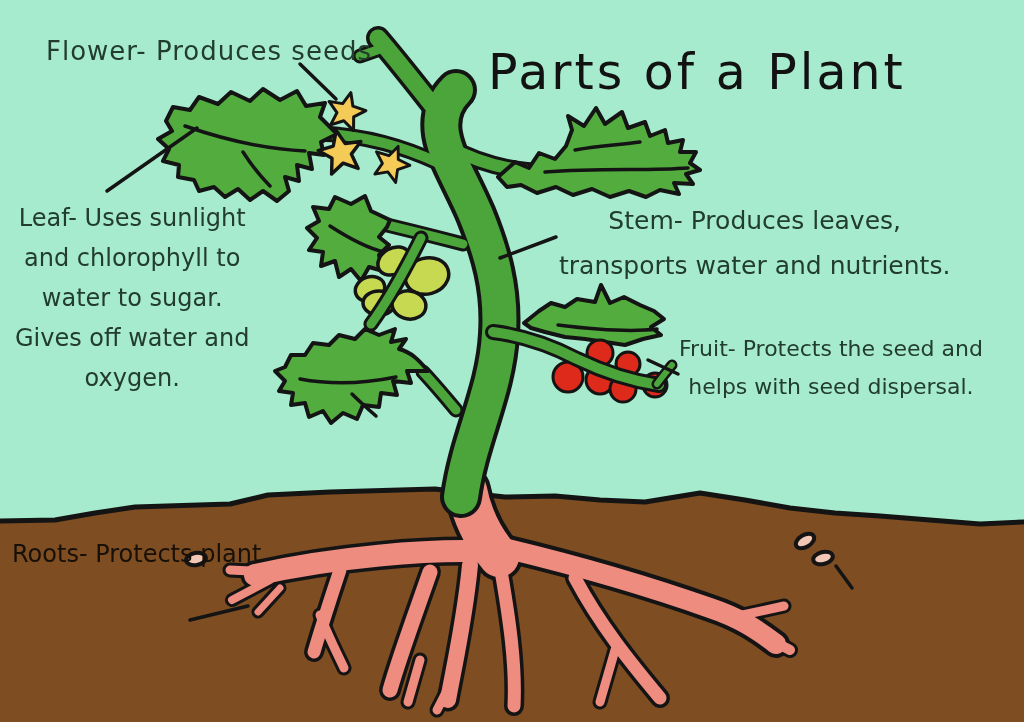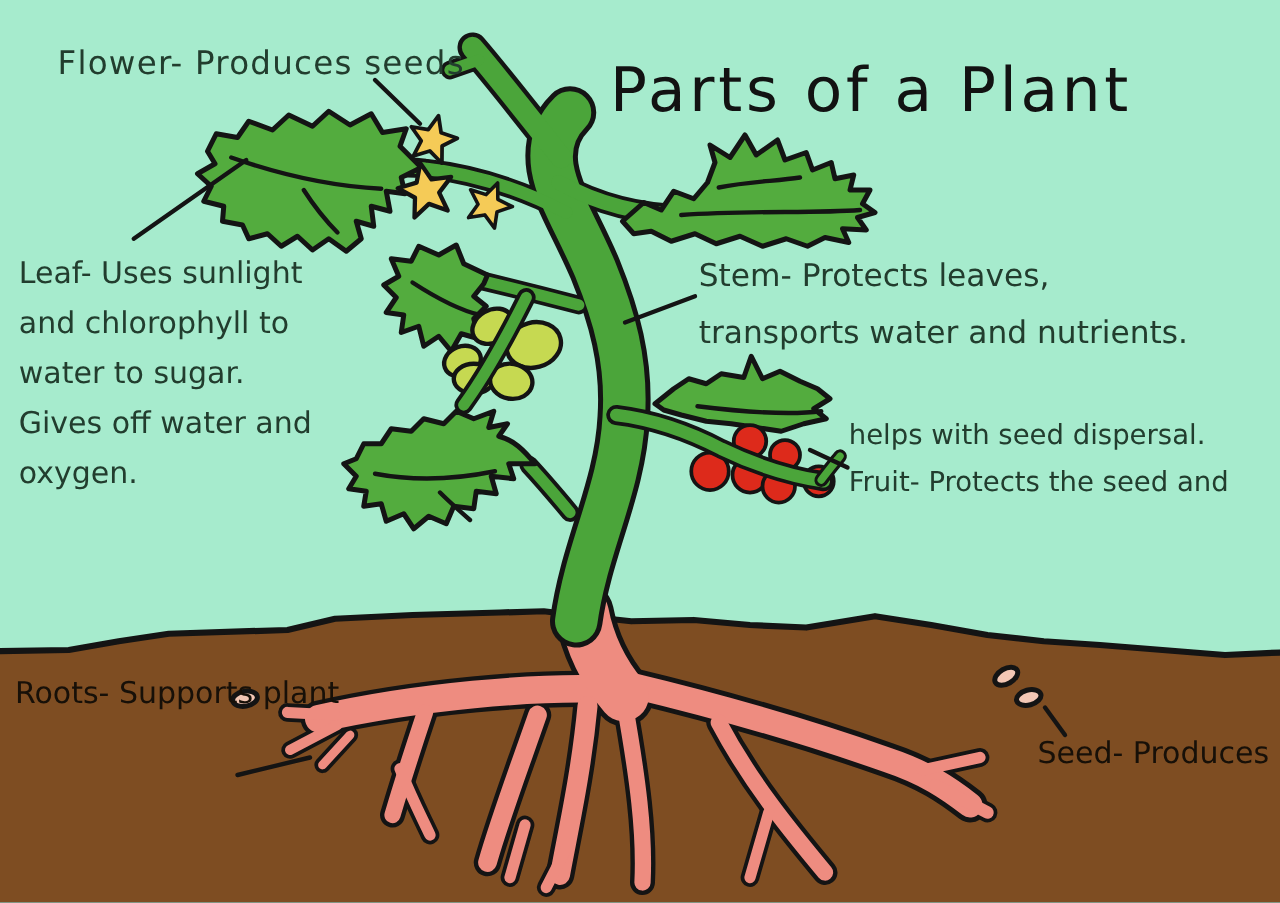--- a/index.html
+++ b/index.html
@@ -20,21 +20,21 @@
   .star-f{fill:var(--c-flower-yellow,#F5CB57);stroke:var(--c-outline,#141414);stroke-width:3;stroke-linejoin:round;}
   .unripe-f{fill:var(--c-unripe-fruit-green,#C6D951);stroke:var(--c-outline,#141414);stroke-width:3.5;}
   .ripe-f{fill:var(--c-ripe-fruit-red,#DD2A1B);stroke:var(--c-outline,#141414);stroke-width:3;}
   .seed-f{fill:var(--c-seed-pink,#F3C7B5);stroke:var(--c-outline,#141414);stroke-width:4;}
   
   .title{
     position:absolute;left:488px;top:44px;width:560px;
     font-size:49px;letter-spacing:3px;font-weight:500;
     color:var(--c-title-text,#121212);white-space:nowrap;
   }
-  .lbl{position:absolute;color:var(--c-label-text,#223D2E);white-space:nowrap;}
+  .lbl{position:absolute;color:var(--c-label-text,#223D2E);white-space:nowrap;text-align:center;}
   .lbl-flower{left:46px;top:36px;font-size:26px;letter-spacing:1px;}
   .lbl-leaf{left:15px;top:198px;font-size:24px;line-height:40px;}
   .lbl-stem{left:559px;top:198px;font-size:25px;line-height:45px;}
   .lbl-fruit{left:679px;top:330px;font-size:22px;line-height:38px;}
   .lbl-roots{left:12px;top:534px;font-size:24px;line-height:40px;color:var(--c-soil-label-text,#171008);}
   .lbl-seed{left:830px;top:582px;font-size:24px;line-height:40px;color:var(--c-soil-label-text,#171008);}
 </style>
 </head>
 <body>
 
@@ -209,30 +209,29 @@
 
   <div class="lbl lbl-leaf">
     <div>Leaf- Uses sunlight</div>
     <div>and chlorophyll to</div>
     <div>water to sugar.</div>
     <div>Gives off water and</div>
     <div>oxygen.</div>
   </div>
 
   <div class="lbl lbl-stem">
-    <div>Stem- Protects leaves,</div>
+    <div>Stem- Produces leaves,</div>
     <div>transports water and nutrients.</div>
   </div>
 
   <div class="lbl lbl-fruit">
+    <div>Fruit- Protects the seed and</div>
     <div>helps with seed dispersal.</div>
-    <div>Fruit- Protects the seed and</div>
   </div>
 
   <div class="lbl lbl-roots">
-    <div>Roots- Supports plant</div>
+    <div>Roots- Protects plant</div>
   </div>
 
   <div class="lbl lbl-seed">
-    <div>Seed- Produces</div>
   </div>
 
 </div>
 
 </body></html>

